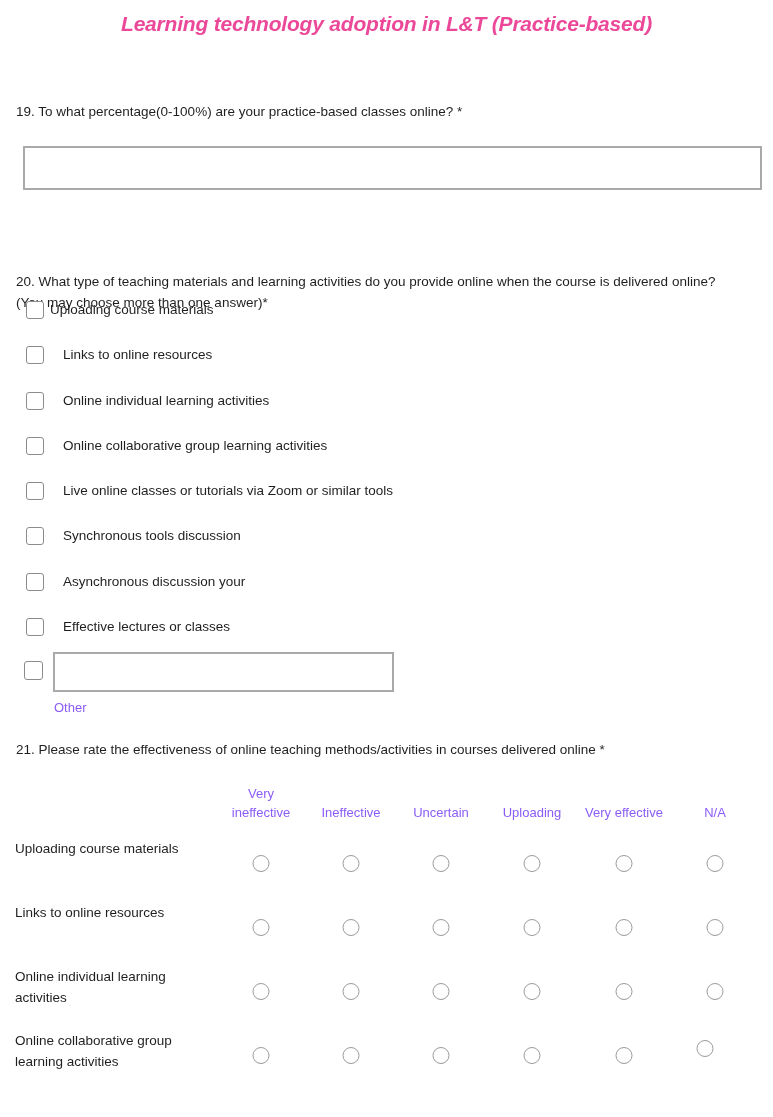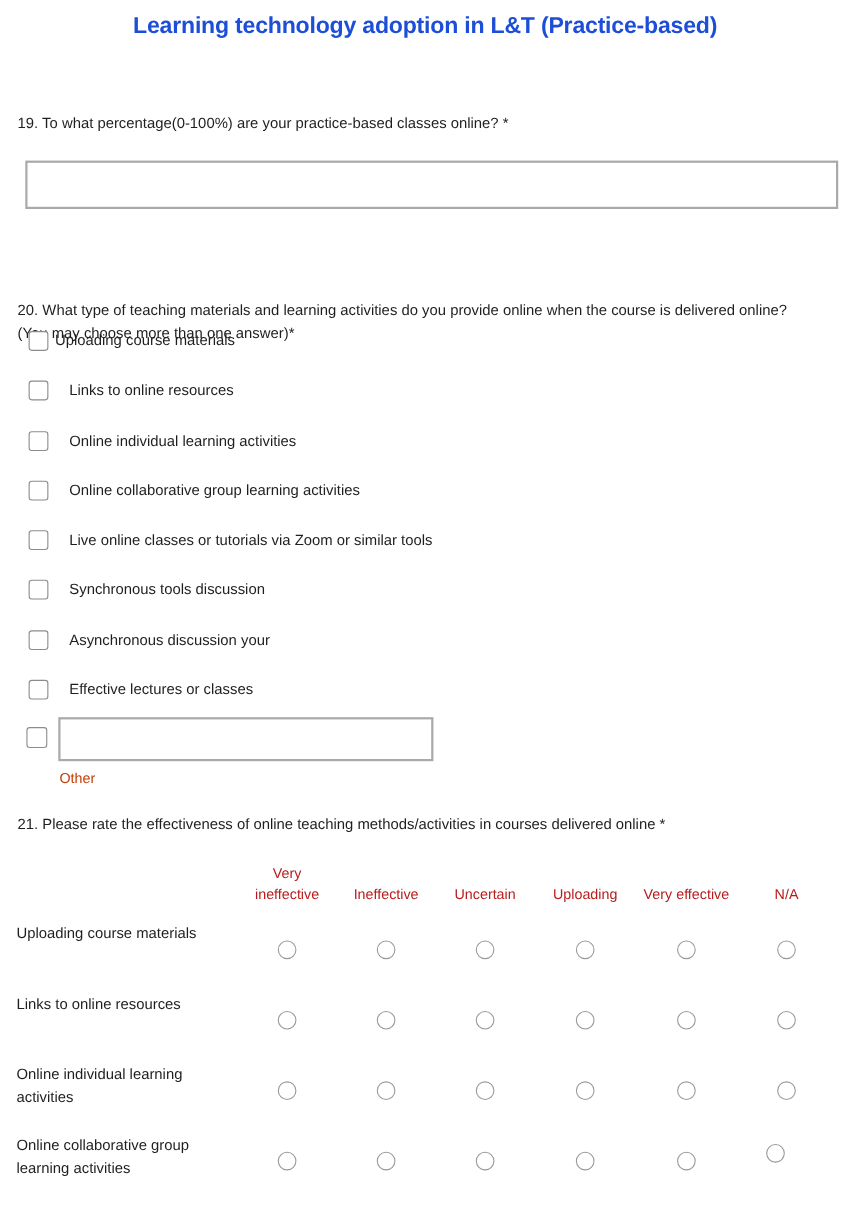--- a/index.html
+++ b/index.html
@@ -24,23 +24,24 @@
   
   .form-title {
     position: absolute;
     left: 0;
     top: 9px;
     width: 773px;
     text-align: center;
     font-size: 21px;
     font-weight: bold;
     letter-spacing: -0.2px;
-    color: #1d4ed8;
+    color: #ec4899;
     line-height: 30px;
     white-space: nowrap;
+    font-style: italic;
   }
 
   
   .question {
     position: absolute;
     font-size: 13.5px;
     line-height: 21px;
     color: #1f1f1f;
   }
 
@@ -123,42 +124,42 @@
     left: 53px;
     top: 0px;
     width: 341px;
     height: 40px;
   }
   .other-caption {
     position: absolute;
     left: 54px;
     top: 47px;
     font-size: 13px;
-    color: #c2410c;
+    color: #8b5cf6;
     line-height: 18px;
   }
 
   
   #q21-label { left: 16px; top: 739px; width: 740px; }
 
   .matrix {
     position: absolute;
     left: 0;
     top: 782px;
     width: 773px;
   }
   .matrix-head {
     position: relative;
     height: 48px;
   }
   .matrix-head .col-head {
     position: absolute;
     font-size: 13px;
     line-height: 19px;
-    color: #b91c1c;
+    color: #8b5cf6;
     text-align: center;
     transform: translateX(-50%);
     bottom: 8px;
   }
   .matrix-head .col-head.two-line {
     width: 86px;
     bottom: 8px;
   }
 
   .matrix-row {

